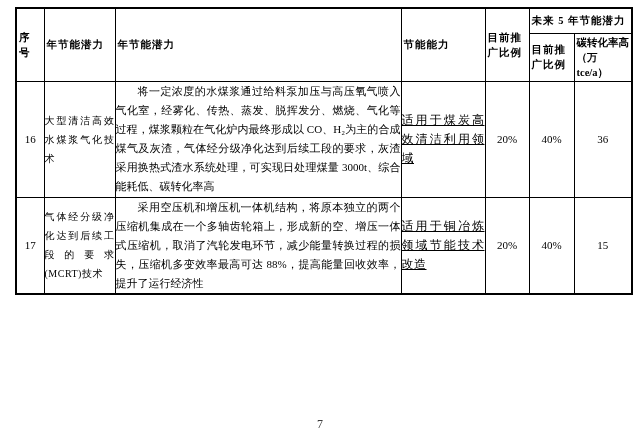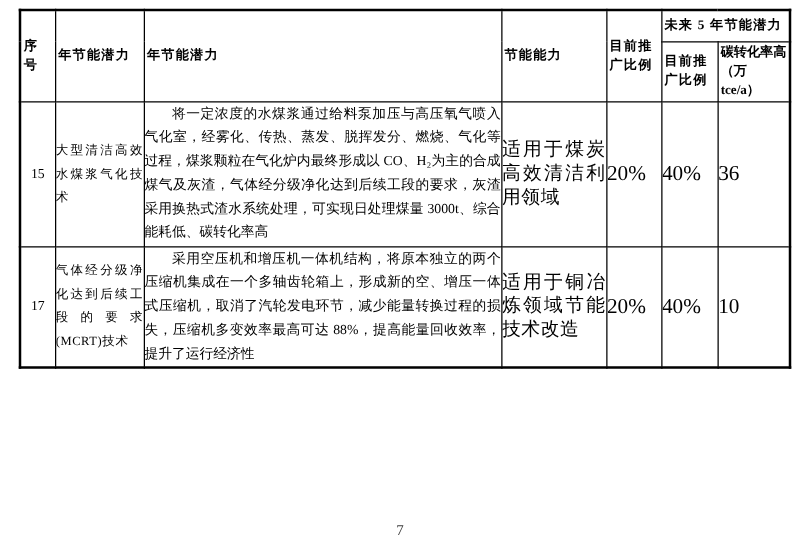--- a/index.html
+++ b/index.html
@@ -55,29 +55,30 @@
     letter-spacing: 0.5px;
   }
   .c-intro {
     font-size: 11px;
     line-height: 19px;
     text-align: justify;
     text-indent: 2em;
     padding: 1px 5px;
   }
   .c-scope {
-    font-size: 15px;
+    font-size: 12px;
     line-height: 19px;
     text-align: justify;
     padding: 0 4px;
     letter-spacing: 0.5px;
+    text-decoration: underline;
   }
   .c-center {
-    text-align: left;
-    font-size: 17px;
+    text-align: center;
+    font-size: 11px;
   }
   .page-number {
     position: absolute;
     left: 0;
     top: 417px;
     width: 100%;
     text-align: center;
     font-size: 12px;
     color: #3a3a3a;
   }
@@ -105,36 +106,36 @@
         <th rowspan="2">节能能力</th>
         <th rowspan="2">目前推广比例</th>
         <th colspan="2">未来 5 年节能潜力</th>
       </tr>
       <tr style="height:37px">
         <th>目前推广比例</th>
         <th class="th-saving">碳转化率高（万 tce/a）</th>
       </tr>
 
       <tr style="height:116px">
-        <td class="c-index">15</td>
+        <td class="c-index">16</td>
         <td class="c-name">大型清洁高效水煤浆气化技术</td>
         <td class="c-intro">将一定浓度的水煤浆通过给料泵加压与高压氧气喷入气化室，经雾化、传热、蒸发、脱挥发分、燃烧、气化等过程，煤浆颗粒在气化炉内最终形成以 CO、H₂为主的合成煤气及灰渣，气体经分级净化达到后续工段的要求，灰渣采用换热式渣水系统处理，可实现日处理煤量 3000t、综合能耗低、碳转化率高</td>
         <td class="c-scope">适用于煤炭高效清洁利用领域</td>
         <td class="c-center">20%</td>
         <td class="c-center">40%</td>
         <td class="c-center">36</td>
       </tr>
 
       <tr style="height:92px">
         <td class="c-index">17</td>
         <td class="c-name">气体经分级净化达到后续工段的要求(MCRT)技术</td>
         <td class="c-intro">采用空压机和增压机一体机结构，将原本独立的两个压缩机集成在一个多轴齿轮箱上，形成新的空、增压一体式压缩机，取消了汽轮发电环节，减少能量转换过程的损失，压缩机多变效率最高可达 88%，提高能量回收效率，提升了运行经济性</td>
         <td class="c-scope">适用于铜冶炼领域节能技术改造</td>
         <td class="c-center">20%</td>
         <td class="c-center">40%</td>
-        <td class="c-center">10</td>
+        <td class="c-center">15</td>
       </tr>
     </tbody>
   </table>
 
   <div class="page-number">7</div>
 
 </div>
 
 </body></html>

